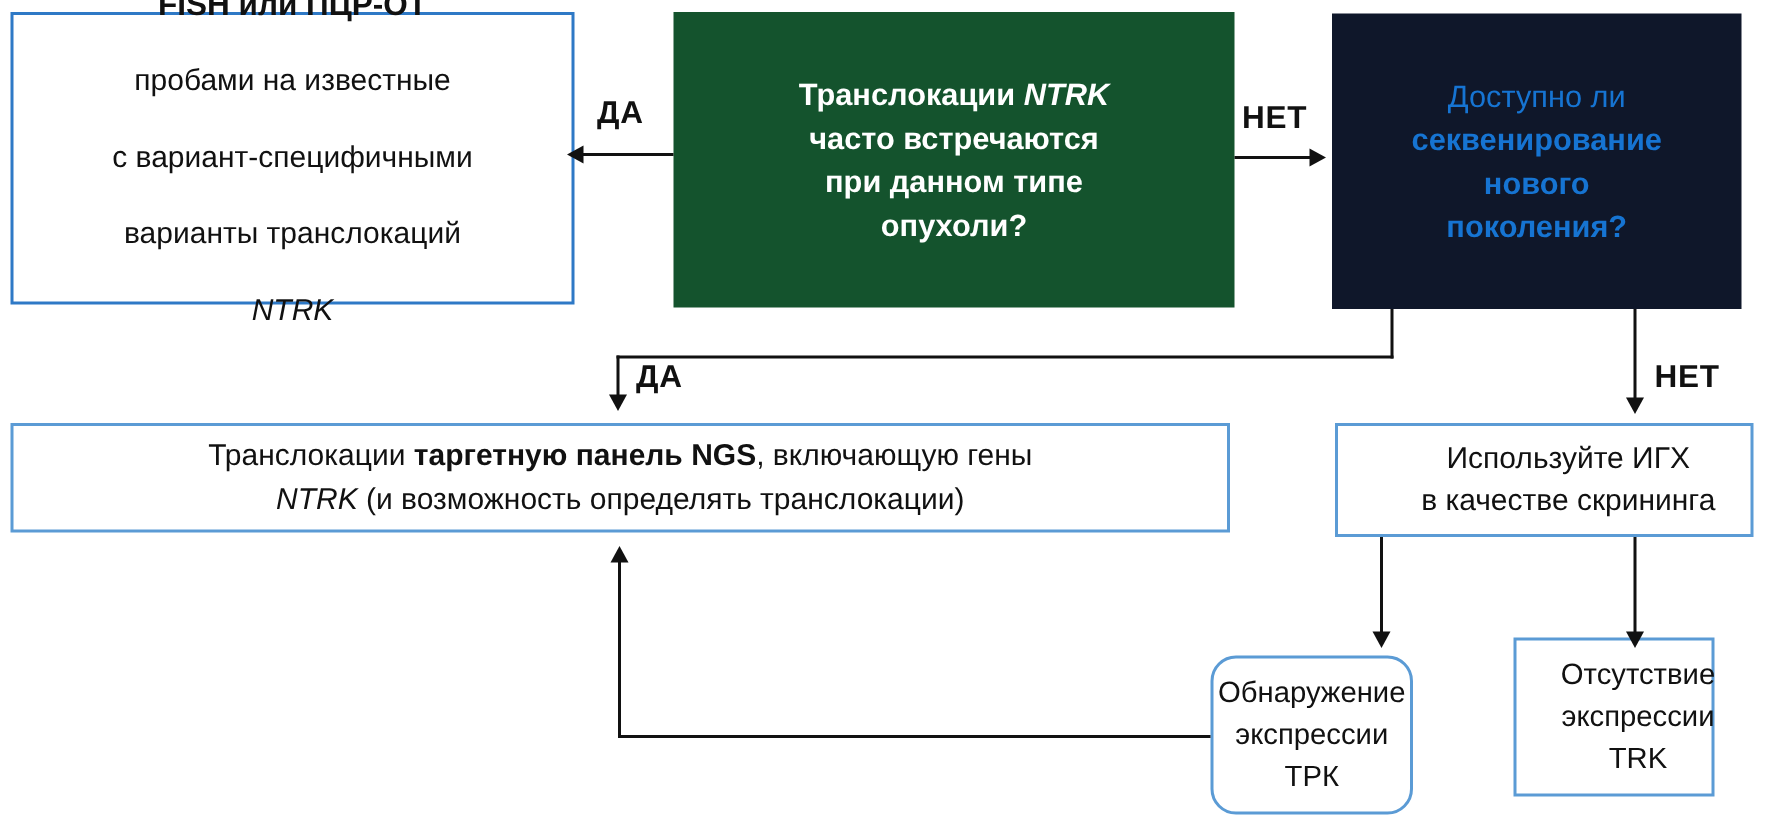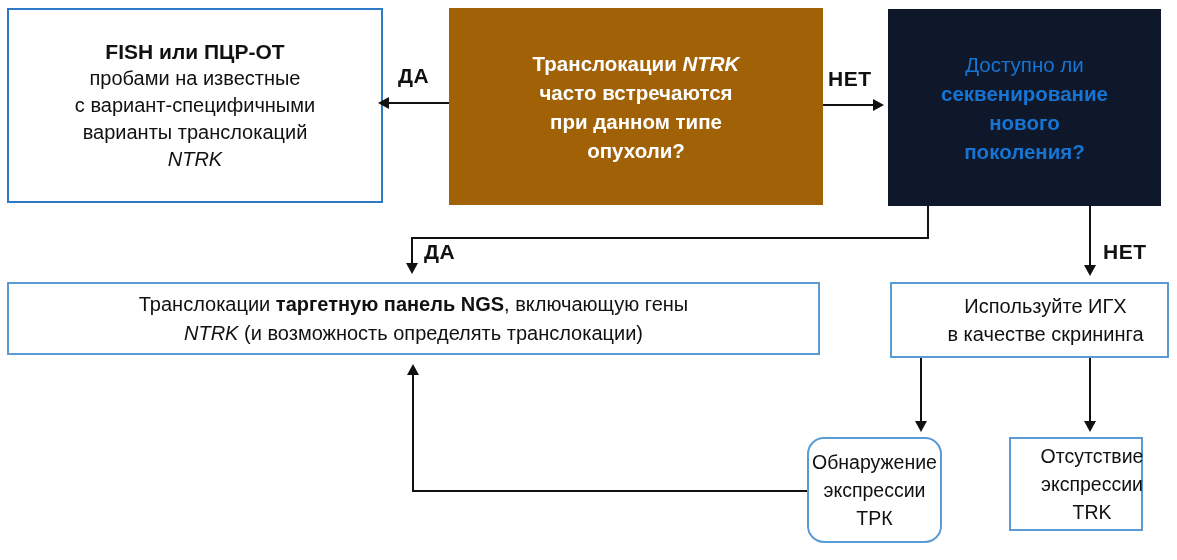--- a/index.html
+++ b/index.html
@@ -6,34 +6,34 @@
   #canvas{
     position:relative;width:1177px;height:560px;background:#ffffff;
     font-family:"Liberation Sans","DejaVu Sans",sans-serif;
     color:#111;overflow:hidden;
   }
   .box{position:absolute;box-sizing:border-box;display:flex;flex-direction:column;
        align-items:center;justify-content:center;text-align:center;background:#fff;}
   .box.outlined{border:2px solid #5B9BD5;}
 
   #fish-box{left:7px;top:8px;width:376px;height:195px;border:2px solid #2E79C6;
-            font-size:20px;line-height:27px;}
+            font-size:20px;line-height:27px;gap:24px;}
   #fish-box .t{font-weight:bold;font-size:21px;}
 
-  #main-box{left:449px;top:8px;width:374px;height:197px;background:#a16207;
+  #main-box{left:449px;top:8px;width:374px;height:197px;background:#14532d;
             color:#fff;font-weight:bold;font-size:20.5px;line-height:29px;border:none;}
 
   #ngs-box{left:888px;top:9px;width:273px;height:197px;background:#0f172a;
            color:#1674D2;font-size:20.5px;line-height:29px;border:none;}
   #ngs-box .b{font-weight:bold;}
 
   #wide-box{left:7px;top:282px;width:813px;height:73px;font-size:20px;line-height:29px;}
   #ihc-box{left:890px;top:282px;width:279px;height:76px;font-size:20px;line-height:28px;padding-left:32px;}
   #detect-box{left:807px;top:437px;width:135px;height:106px;font-size:19.5px;line-height:28px;border-radius:17px;}
-  #absent-box{left:1009px;top:437px;width:134px;height:94px;font-size:19.5px;line-height:28px;padding-left:32px;}
+  #absent-box{left:1009px;top:425px;width:134px;height:106px;font-size:19.5px;line-height:28px;padding-left:32px;}
 
   .it{font-style:italic;}
   .bd{font-weight:bold;}
 
   .line{position:absolute;background:#111;}
   .h{height:2px;} .v{width:2px;}
 
   .ah{position:absolute;width:0;height:0;}
   .ah.left {border-top:6px solid transparent;border-bottom:6px solid transparent;border-right:11px solid #111;}
   .ah.right{border-top:6px solid transparent;border-bottom:6px solid transparent;border-left:11px solid #111;}

